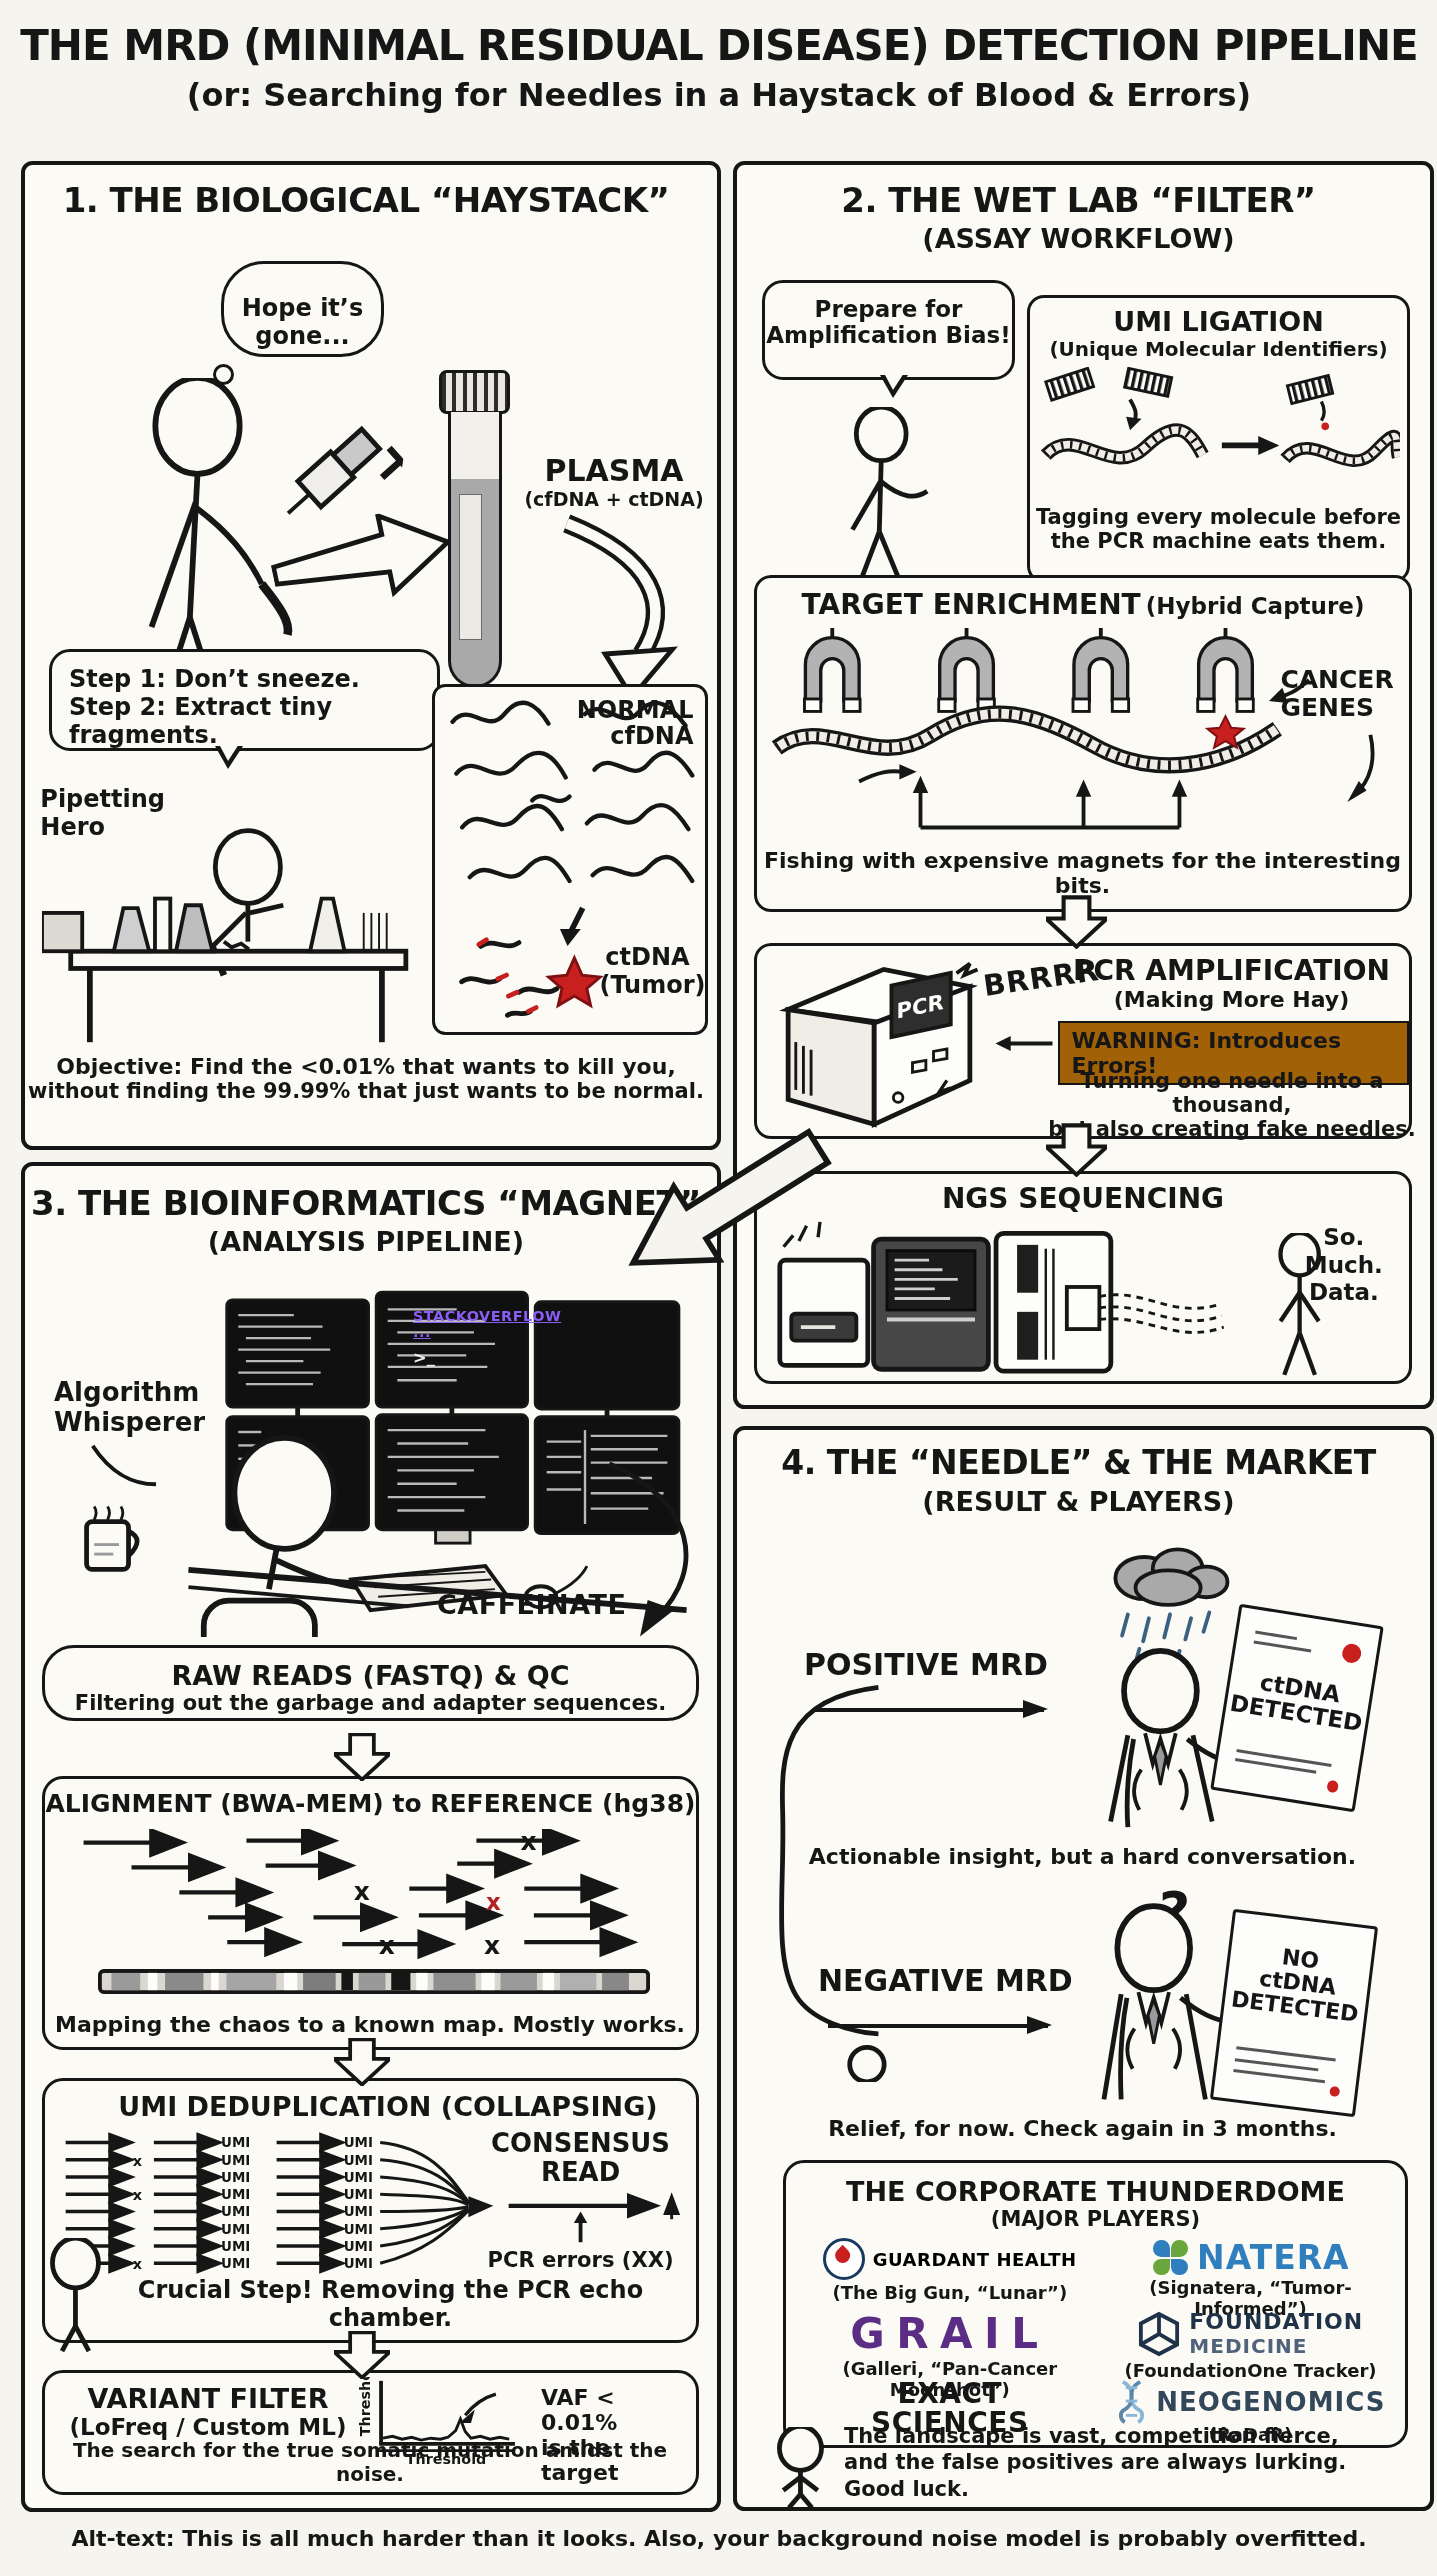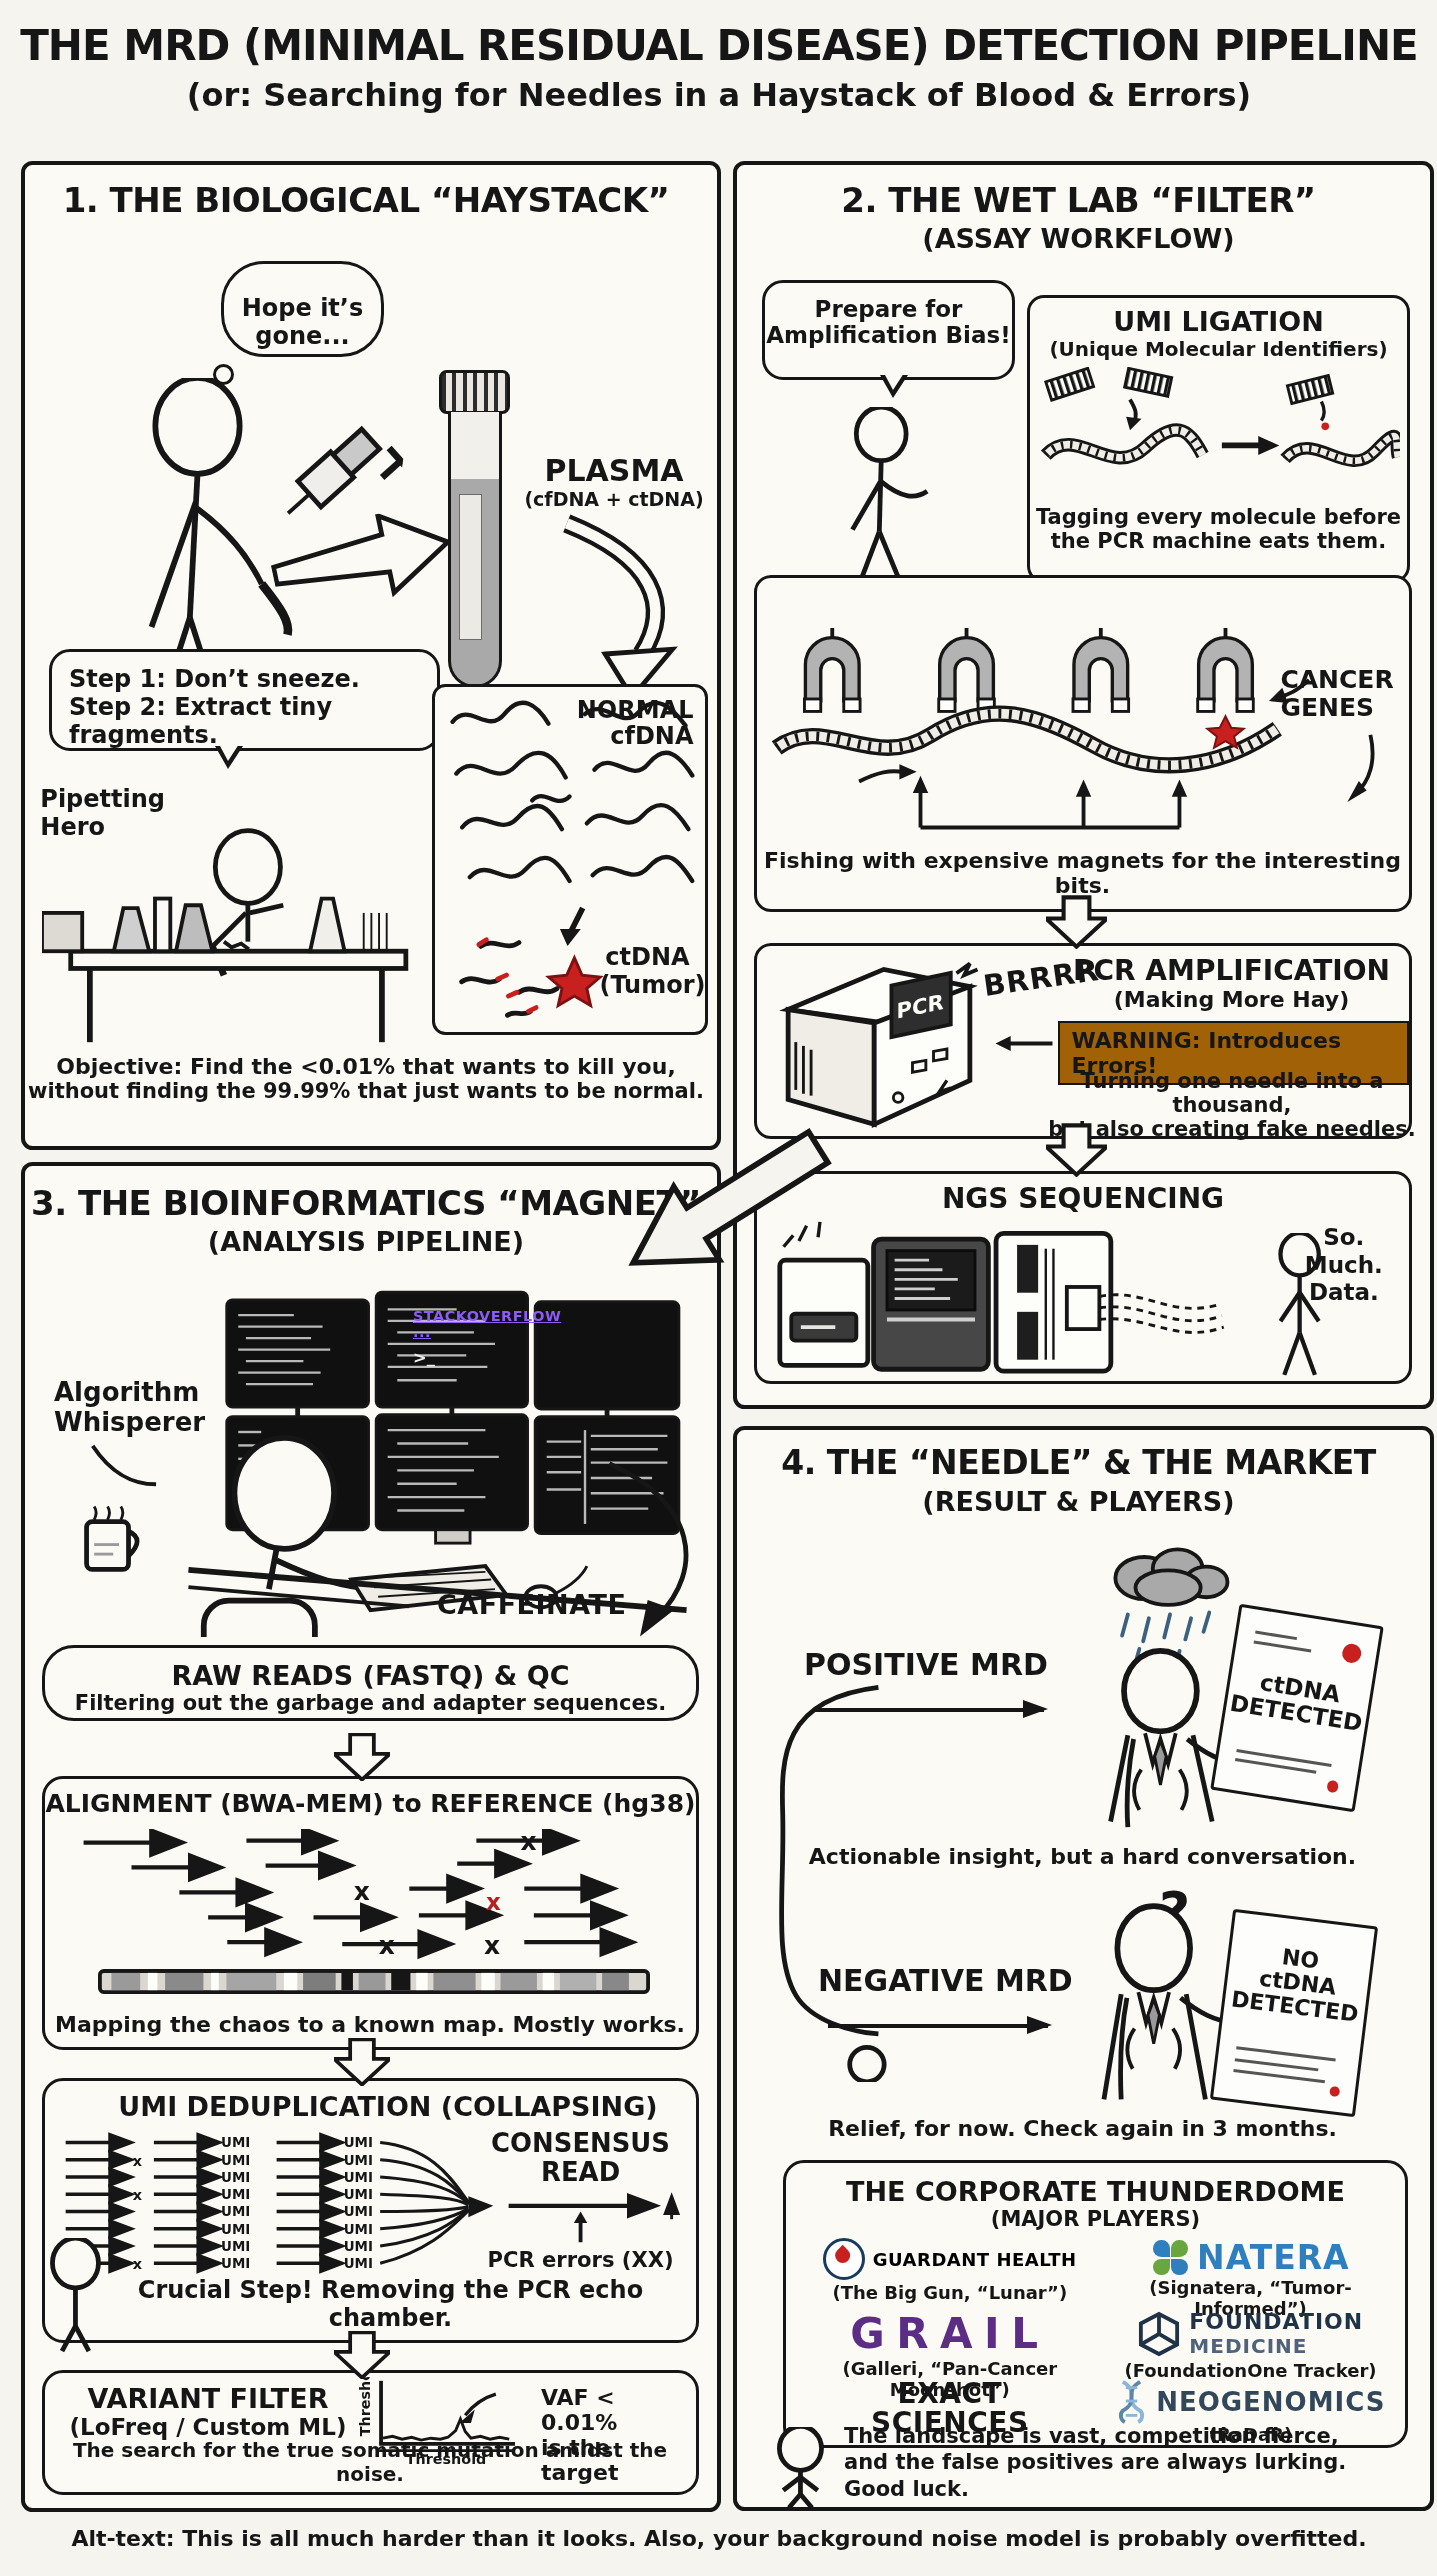--- a/index.html
+++ b/index.html
@@ -222,20 +222,24 @@
         <path d="M258,96 C288,62 322,120 352,88 S372,80 376,94" fill="none" stroke="#161616" stroke-width="13"></path>
         <path d="M258,96 C288,62 322,120 352,88 S372,80 376,94" fill="none" stroke="#efede6" stroke-width="7"></path>
         <path d="M258,96 C288,62 322,120 352,88 S372,80 376,94" fill="none" stroke="#161616" stroke-width="7" stroke-dasharray="2.5 7"></path>
         <circle cx="300" cy="62" r="4" fill="#c8201f"></circle>
       </svg>
       <div class="cap" style="margin-top:144px;font-size:21px;">Tagging every molecule before</div>
       <div class="cap" style="font-size:21px;">the PCR machine eats them.</div>
     </div>
 
     <div class="box" style="left:17px;top:410px;width:658px;height:337px;">
+      <div class="ctr" style="margin-top:9.6px;">
+        <span class="b" style="font-size:28px;">TARGET ENRICHMENT</span>
+        <span class="b" style="font-size:23px;">(Hybrid Capture)</span>
+      </div>
       <svg class="abs" style="left:9.6px;top:50px;" width="518" height="211" viewBox="0 0 540 220">
         <g stroke="#161616">
           <line x1="68" y1="0" x2="68" y2="30" stroke-width="4"></line>
           <line x1="208" y1="0" x2="208" y2="30" stroke-width="4"></line>
           <line x1="348" y1="0" x2="348" y2="30" stroke-width="4"></line>
           <line x1="478" y1="0" x2="478" y2="30" stroke-width="4"></line>
         </g>
         <g>
           <g transform="translate(68,30)">
             <path d="M-28,46 L-28,8 A28,28 0 0 1 28,8 L28,46 L12,46 L12,14 A12,12 0 0 0 -12,14 L-12,46 Z" fill="#b3b3b3" stroke="#161616" stroke-width="3.5"></path>

